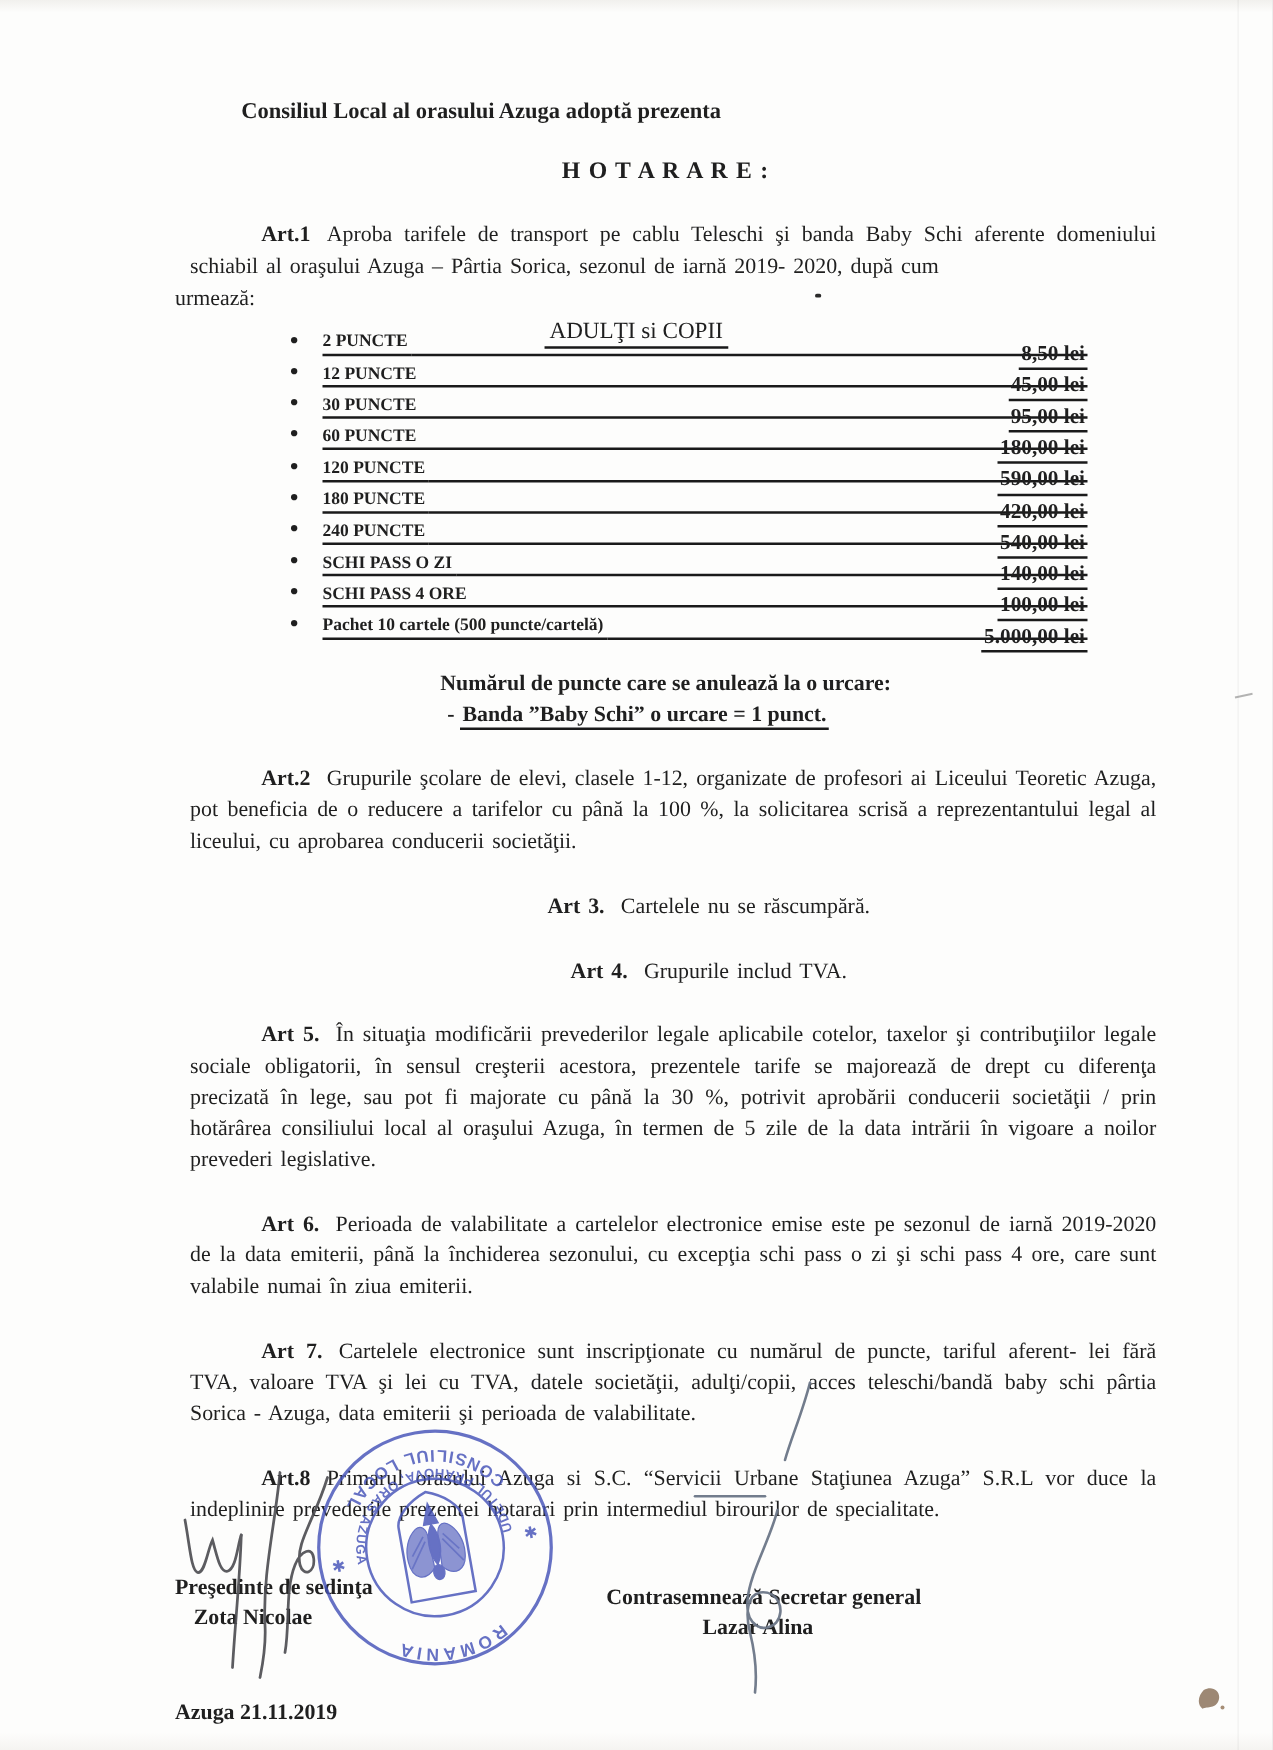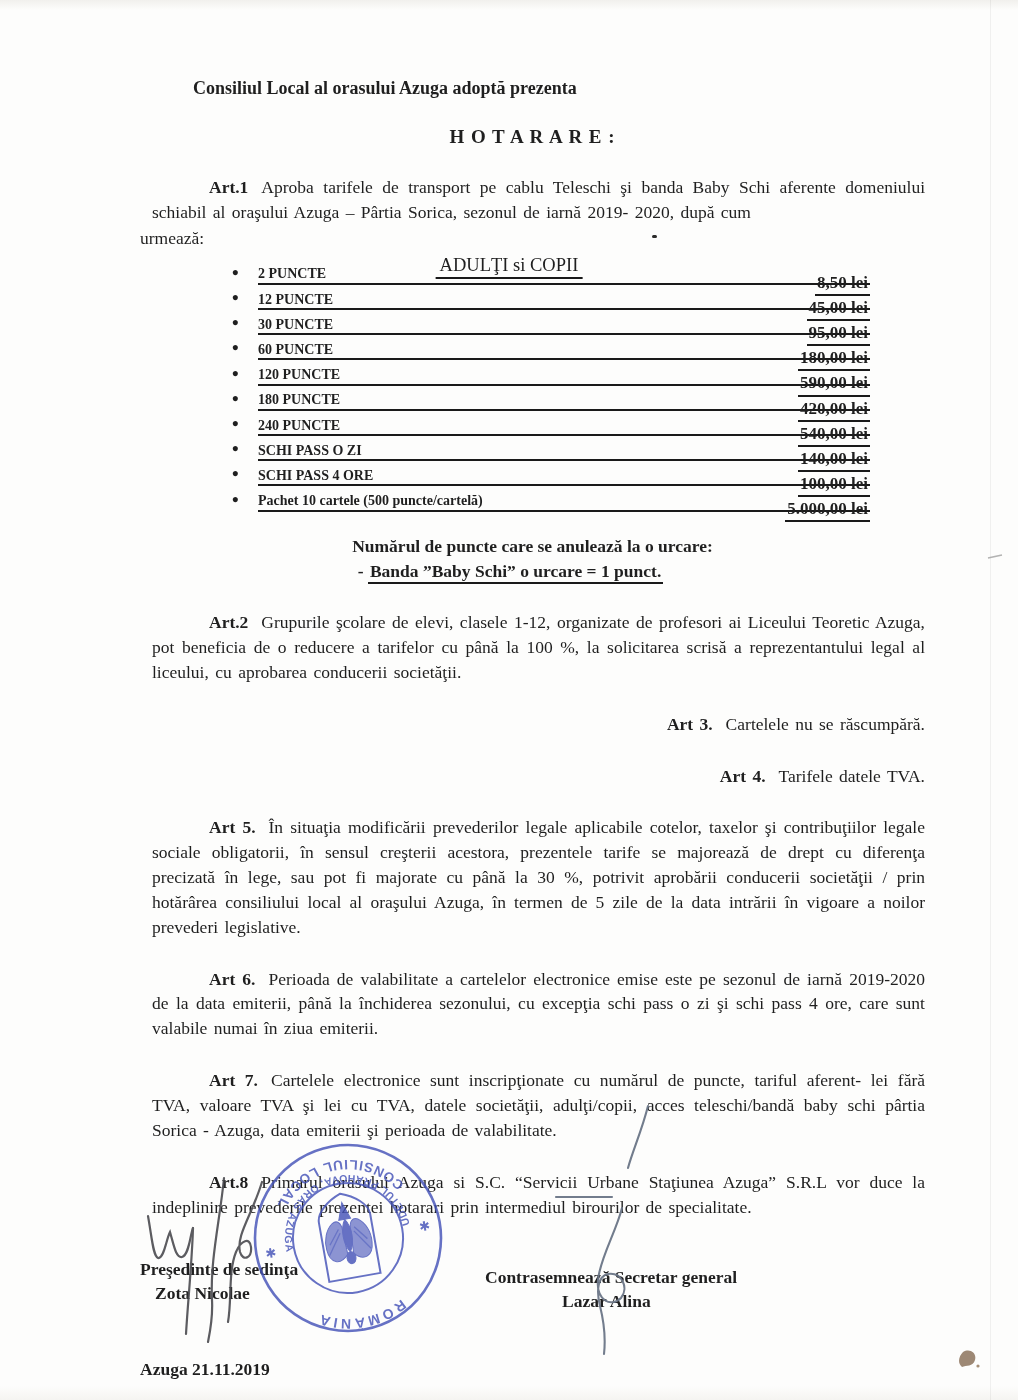--- a/index.html
+++ b/index.html
@@ -16,21 +16,21 @@
   .content{
     position:absolute;left:140px;top:78px;width:785px;
   }
   .intro{font-weight:bold;font-size:18px;padding-left:53px;}
   .doc-title{font-weight:bold;font-size:19px;text-align:center;margin-top:27px;letter-spacing:1px;font-family:Liberation Serif, serif;}
   .art{
     text-align:justify;text-indent:57px;
     margin:27px 0 0 12px;line-height:1.42;font-size:17.5px;
     word-spacing:2px;
   }
-  .art.single{text-align:right;}
+  .art.single{text-align:center;}
   .alabel{font-weight:bold;margin-right:13px;}
   .adults-row{position:relative;height:28px;margin-top:1px;}
   .adults-tail{position:absolute;left:0;top:2px;font-size:17.5px;}
   .adults-heading{
     position:absolute;left:47%;transform:translateX(-50%);top:0;
     font-weight:normal;font-size:18.5px;
     border-bottom:2.4px solid #191919;padding:0 4px 1px 4px;margin-top:29px;
   }
   .stray-dot{position:absolute;left:512px;top:9px;width:5px;height:3px;background:#2a2a2a;border-radius:2px;}
 
@@ -148,21 +148,21 @@
 
     <div class="points">
       <div class="points-heading">Numărul de puncte care se anulează la o urcare:</div>
       <div class="rule-line second"><span>- </span><span class="ul">Banda ”Baby Schi” o urcare = 1 punct.</span></div>
     </div>
 
     <p class="art"><span class="alabel">Art.2</span><span>Grupurile şcolare de elevi, clasele 1-12, organizate de profesori ai Liceului Teoretic Azuga, pot beneficia de o reducere a tarifelor cu până la 100 %, la solicitarea scrisă a reprezentantului legal al liceului, cu aprobarea conducerii societăţii.</span></p>
 
     <p class="art single"><span class="alabel">Art 3.</span><span>Cartelele  nu se răscumpără.</span></p>
 
-    <p class="art single"><span class="alabel">Art 4.</span><span>Tarifele datele TVA.</span></p>
+    <p class="art single"><span class="alabel">Art 4.</span><span>Grupurile includ TVA.</span></p>
 
     <p class="art"><span class="alabel">Art 5.</span><span>În situaţia modificării prevederilor legale aplicabile cotelor, taxelor şi contribuţiilor legale sociale obligatorii, în sensul creşterii acestora, prezentele tarife se majorează de drept cu diferenţa precizată în lege, sau pot fi majorate cu până la 30 %, potrivit aprobării conducerii societăţii / prin hotărârea consiliului local al oraşului Azuga, în termen de 5 zile de la data intrării în vigoare a noilor prevederi legislative.</span></p>
 
     <p class="art"><span class="alabel">Art  6.</span><span>Perioada de valabilitate a cartelelor electronice emise este pe sezonul de iarnă 2019-2020 de la data emiterii, până la închiderea sezonului, cu excepţia schi pass o zi şi schi pass 4 ore, care sunt valabile numai în ziua emiterii.</span></p>
 
     <p class="art"><span class="alabel">Art  7.</span><span>Cartelele electronice sunt inscripţionate cu numărul de puncte, tariful aferent- lei fără TVA, valoare TVA şi lei cu TVA, datele societăţii, adulţi/copii, acces teleschi/bandă baby schi pârtia Sorica - Azuga, data emiterii şi perioada de valabilitate.</span></p>
 
     <p class="art"><span class="alabel">Art.8</span><span>Primarul orasului Azuga si S.C. “Servicii Urbane Staţiunea Azuga” S.R.L vor duce la indeplinire prevederile prezentei hotarari prin intermediul birourilor de specialitate.</span></p>
 
     <div class="sig-block">

